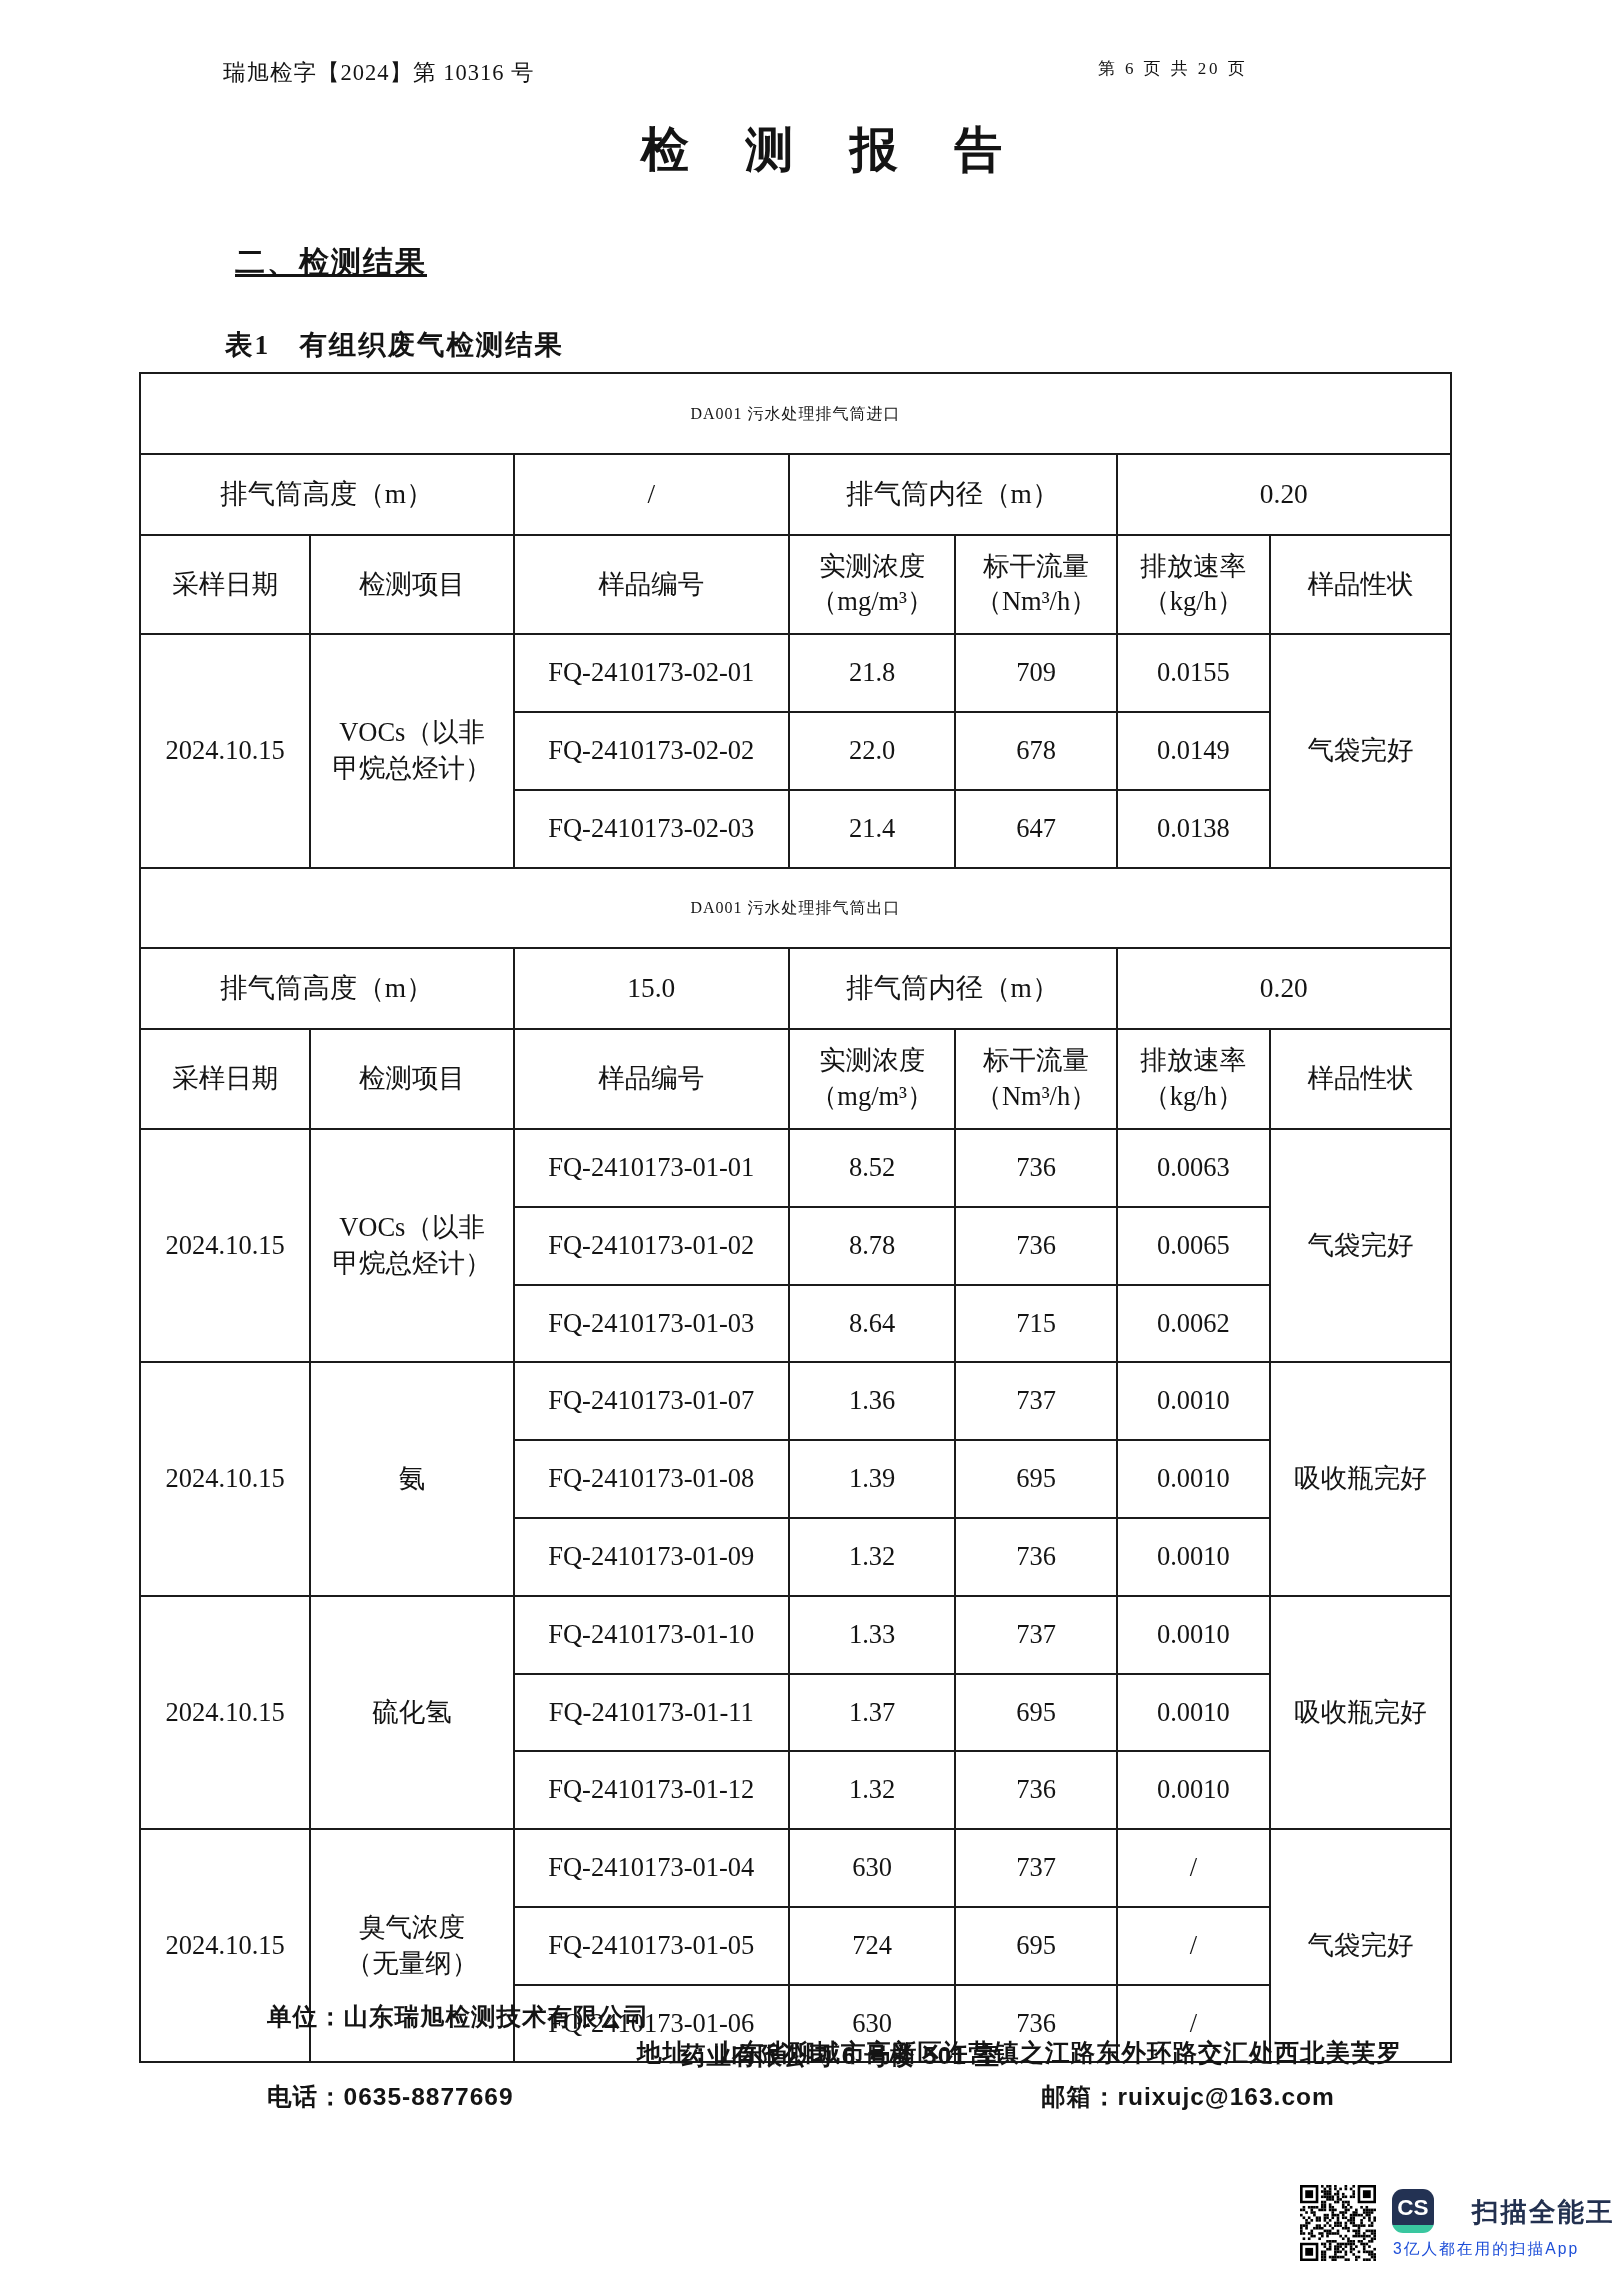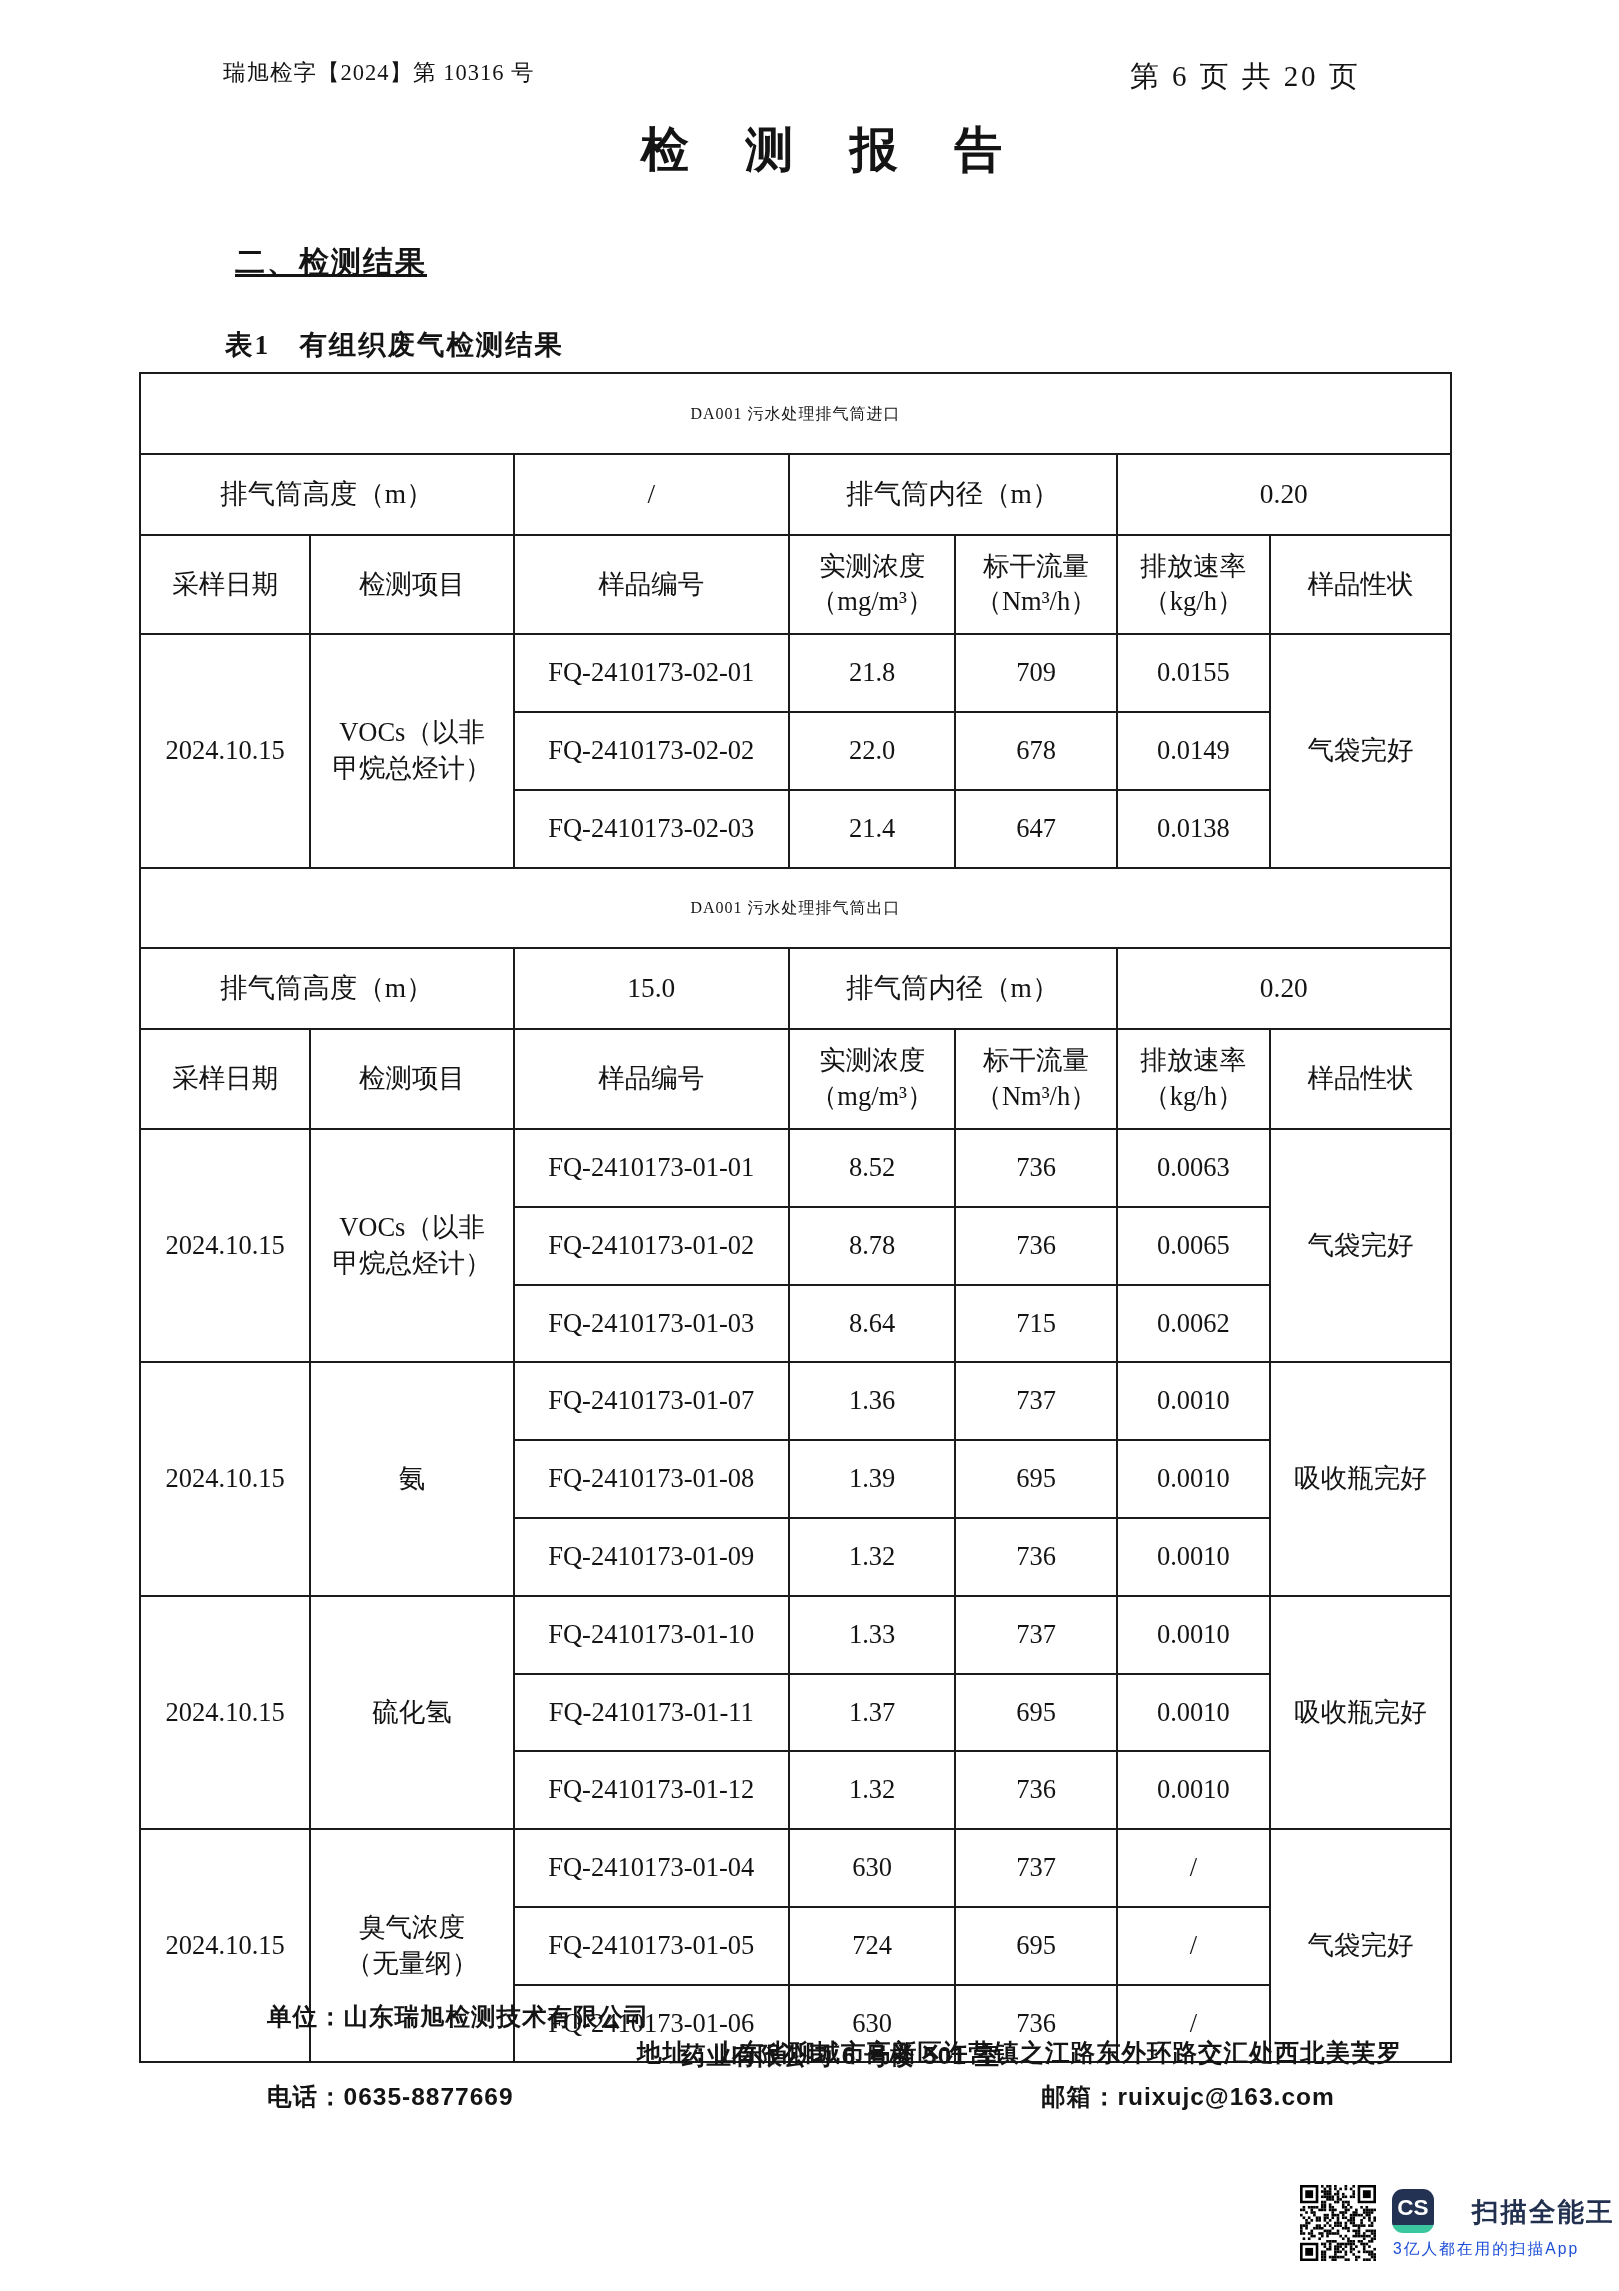--- a/index.html
+++ b/index.html
@@ -6,21 +6,21 @@
   .page{
     position:relative;
     width:1619px;height:2292px;
     background:#ffffff;
     font-family:"Liberation Serif","DejaVu Serif",serif;
     color:#141414;
     overflow:hidden;
   }
   .abs{position:absolute;}
   .doc-no{left:223px;top:57px;font-size:22.5px;letter-spacing:1px;}
-  .page-no{left:1130px;top:57px;font-size:29px;letter-spacing:2.9px;font-family:Liberation Serif, serif;}
+  .page-no{left:1098px;top:57px;font-size:17px;letter-spacing:2.9px;font-family:Liberation Serif, serif;}
   .report-title{
     left:0;top:118px;width:1619px;text-align:center;
     font-family:"Liberation Sans","DejaVu Sans",sans-serif;
     font-size:48px;font-weight:700;letter-spacing:21.6px;text-indent:21.6px;margin-left:12px;
   }
   .section-heading{
     left:235px;top:242px;font-size:30px;font-weight:700;
     font-family:"Liberation Sans","DejaVu Sans",sans-serif;letter-spacing:2px;text-decoration:underline;
   }
   .table-caption{

